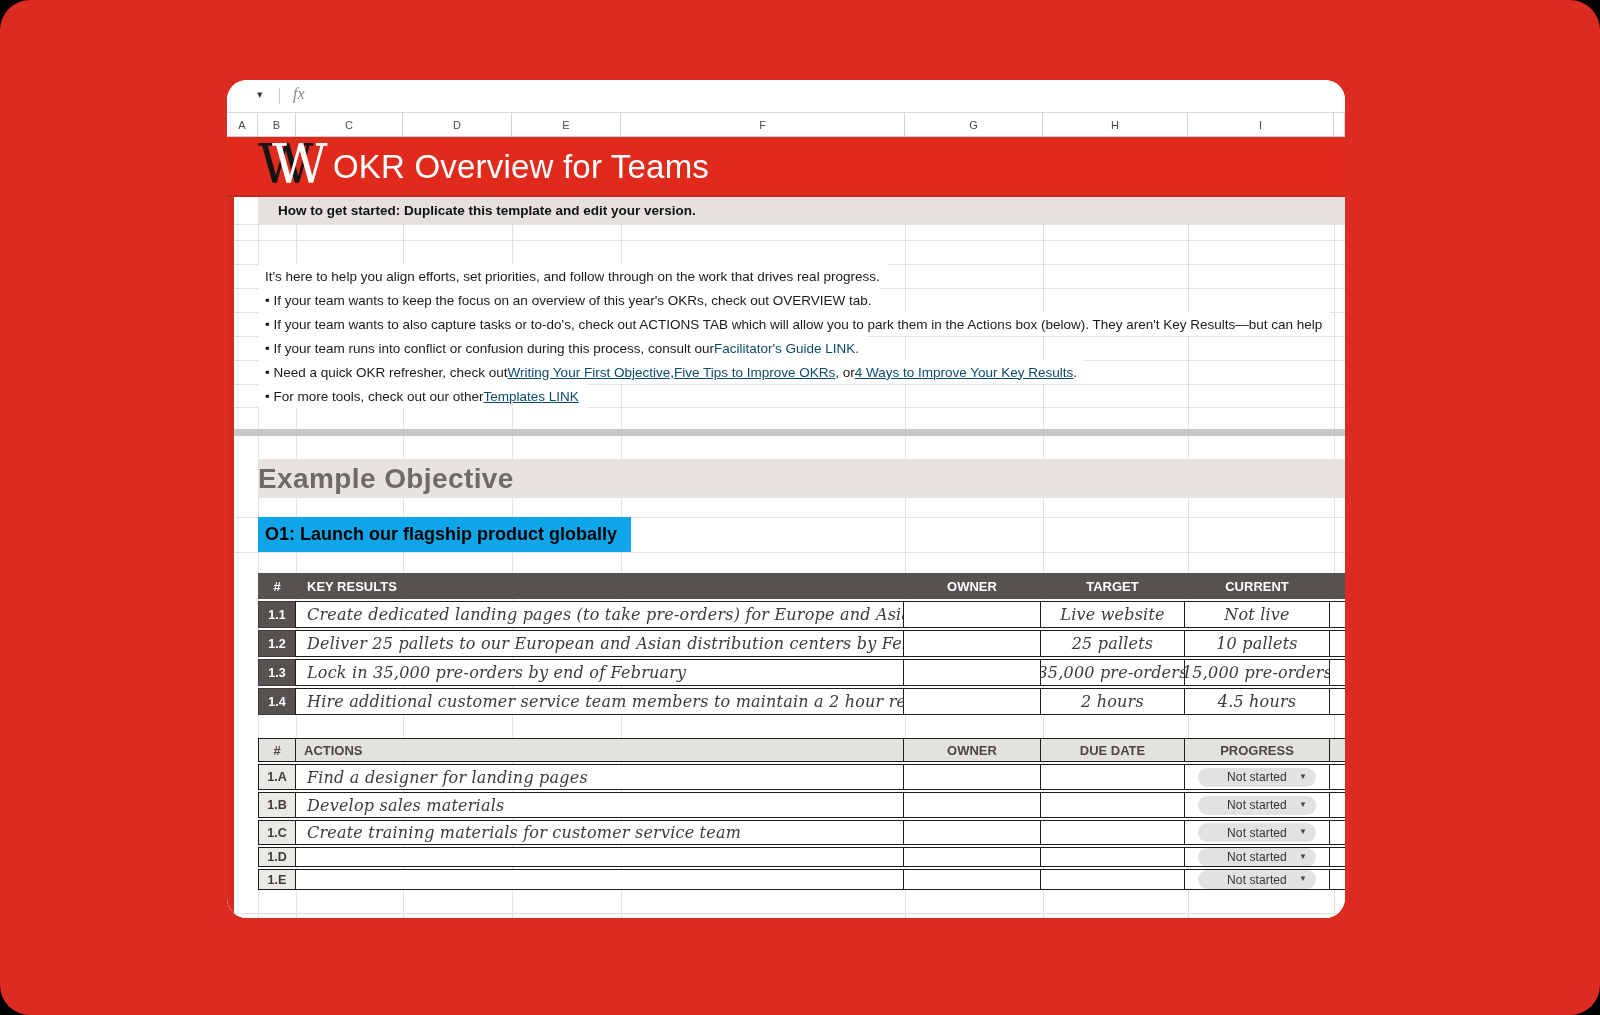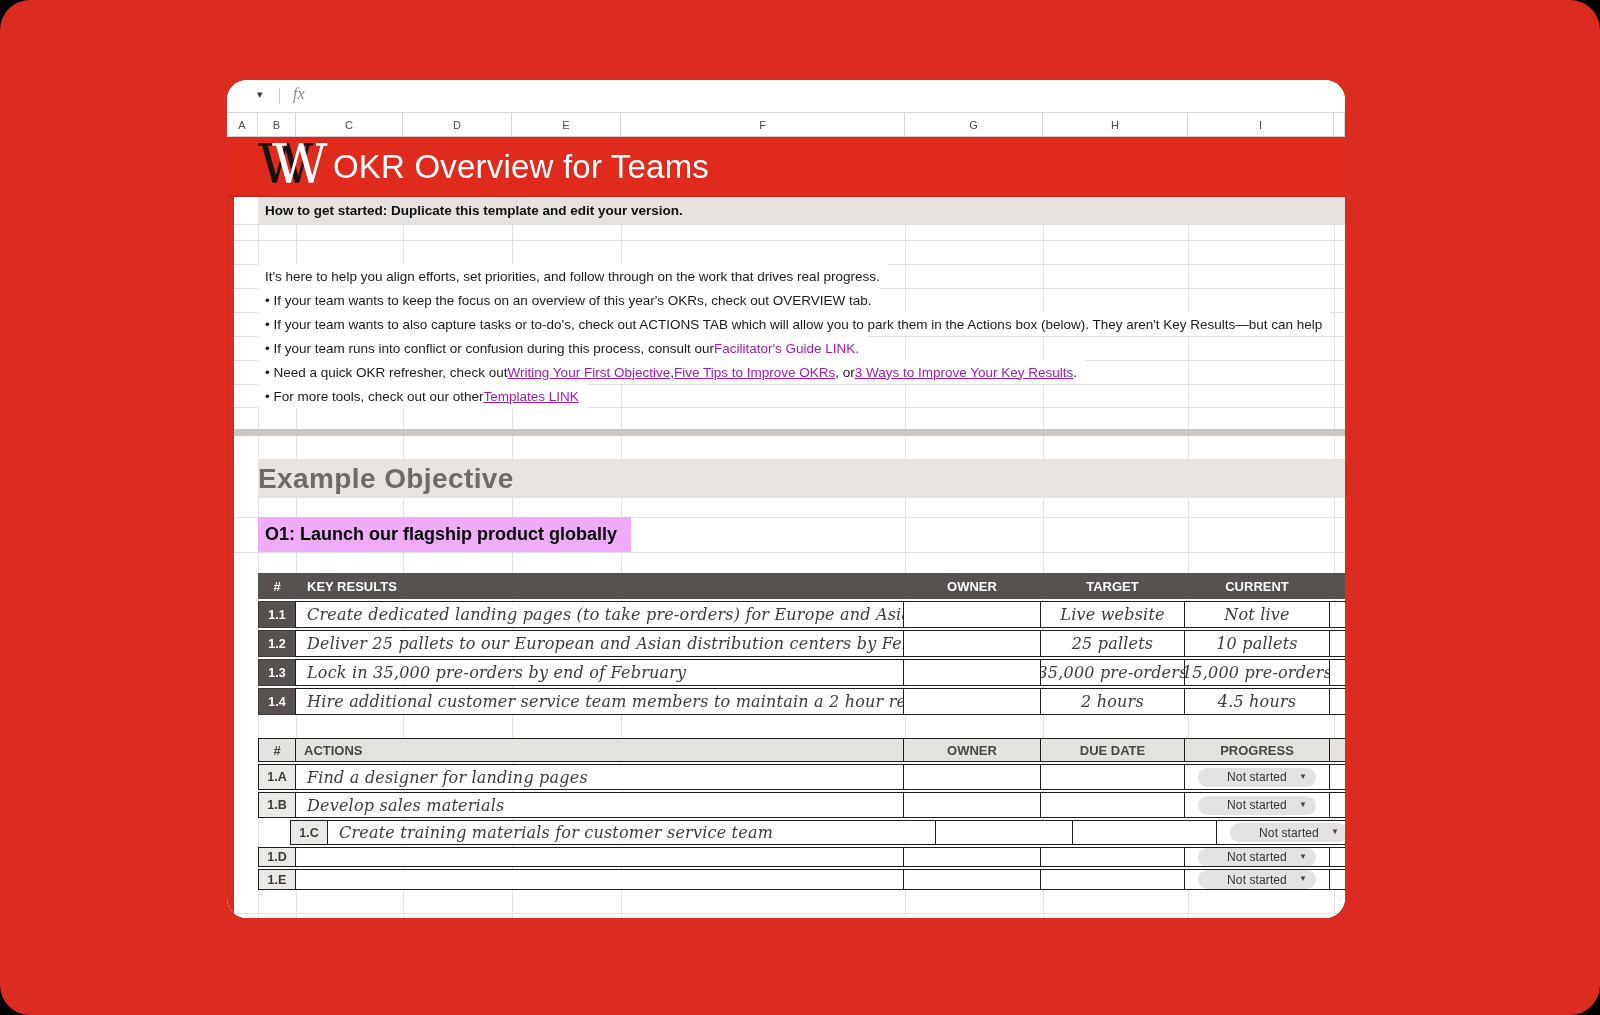--- a/index.html
+++ b/index.html
@@ -30,30 +30,30 @@
         font-family:"DejaVu Serif","Liberation Serif",serif;font-size:54px;line-height:56px;}
   .logo span{position:absolute;top:-2px;}
   .logo .lg-b{left:0;color:#141414;}
   .logo .lg-w{left:14px;color:#ffffff;}
   .sheet-title{position:absolute;left:106px;top:0;height:60px;display:flex;align-items:center;
                color:#fff;font-size:33px;letter-spacing:.2px;}
   
   .redstrip{position:absolute;left:0;top:60px;width:7px;height:721px;background:#D62B1F;z-index:4;}
   
   .howto{position:absolute;left:31px;top:60px;width:1087px;height:27px;background:#E4E1DE;z-index:2;
-         display:flex;align-items:center;padding-left:7px;font-size:13.5px;font-weight:bold;color:#111;}
+         display:flex;align-items:center;padding-left:20px;font-size:13.5px;font-weight:bold;color:#111;}
   .prow{position:absolute;left:31px;height:24px;background:#fff;z-index:2;display:flex;align-items:center;
         padding:0 8px 0 7px;white-space:nowrap;font-size:13.5px;color:#1a1a1a;width:max-content;}
-  .prow .lnk{color:#a21caf;cursor:pointer;}
+  .prow .lnk{color:#0c4a6e;cursor:pointer;}
   .prow .lnk.u{text-decoration:underline;}
   .thickline{position:absolute;left:0;top:292px;width:1118px;height:7px;background:#C9C6C3;z-index:2;}
   .exband{position:absolute;left:31px;top:322px;width:1087px;height:39px;background:#E6E3E0;z-index:2;
           display:flex;align-items:center;font-size:28px;font-weight:bold;color:#6F6A67;
           letter-spacing:.4px;}
-  .o1row{position:absolute;left:31px;top:380px;height:35px;background:#f0abfc;z-index:2;display:flex;
+  .o1row{position:absolute;left:31px;top:380px;height:35px;background:#0ea5e9;z-index:2;display:flex;
          align-items:center;padding:0 14px 0 7px;white-space:nowrap;font-size:18px;font-weight:bold;
          color:#000;width:max-content;}
   
   .sheettable{position:absolute;left:31px;z-index:2;}
   .trow{display:flex;margin-bottom:2px;}
   .tcell{border:1px solid #1F1D1B;margin-left:-1px;background:#fff;display:flex;align-items:center;
          overflow:hidden;white-space:nowrap;}
   .tcell:first-child{margin-left:0;}
   .kr-head .tcell{background:#575150;border-color:#575150;color:#fff;font-weight:bold;font-size:13px;}
   .act-head .tcell{background:#E4E2DF;border-color:#1F1D1B;color:#4A4644;font-weight:bold;font-size:13px;}
@@ -145,21 +145,21 @@
         <div class="prow" style="top: 199px;">
           <span>• If your team runs into conflict or confusion during this process, consult our </span>
           <span class="lnk">Facilitator's Guide LINK.</span>
         </div>
         <div class="prow" style="top: 223px;">
           <span>• Need a quick OKR refresher, check out </span>
           <span class="lnk u">Writing Your First Objective</span>
           <span>, </span>
           <span class="lnk u">Five Tips to Improve OKRs</span>
           <span>, or </span>
-          <span class="lnk u">3 Ways to Improve Your Key Results</span>
+          <span class="lnk u">4 Ways to Improve Your Key Results</span>
           <span>.</span>
         </div>
         <div class="prow" style="top: 247px;">
           <span>• For more tools, check out our other </span>
           <span class="lnk u">Templates LINK</span>
         </div>
         <div class="sheettable" style="top: 436px;">
           <div class="trow kr-head" style="height: 26px;">
             <div class="tcell ccenter" style="width: 38px; height: 26px;">#</div>
             <div class="tcell cpad" style="width: 609px; height: 26px;">KEY RESULTS</div>
@@ -229,21 +229,21 @@
             <div class="tcell hand ccenter" style="width: 138px; height: 26px;"></div>
             <div class="tcell hand ccenter" style="width: 145px; height: 26px;"></div>
             <div class="tcell hand ccenter" style="width: 146px; height: 26px;">
               <div class="pill">
                 <span>Not started</span>
                 <span class="pcaret">▼</span>
               </div>
             </div>
             <div class="tcell" style="width: 60px; height: 26px;"></div>
           </div>
-          <div class="trow" style="height: 25px; padding-left: 32px;">
+          <div class="trow" style="height: 25px;">
             <div class="tcell numcell act-num" style="width: 38px; height: 25px;">1.C</div>
             <div class="tcell hand cpad" style="width: 609px; height: 25px;">Create training materials for customer service team</div>
             <div class="tcell hand ccenter" style="width: 138px; height: 25px;"></div>
             <div class="tcell hand ccenter" style="width: 145px; height: 25px;"></div>
             <div class="tcell hand ccenter" style="width: 146px; height: 25px;">
               <div class="pill">
                 <span>Not started</span>
                 <span class="pcaret">▼</span>
               </div>
             </div>

